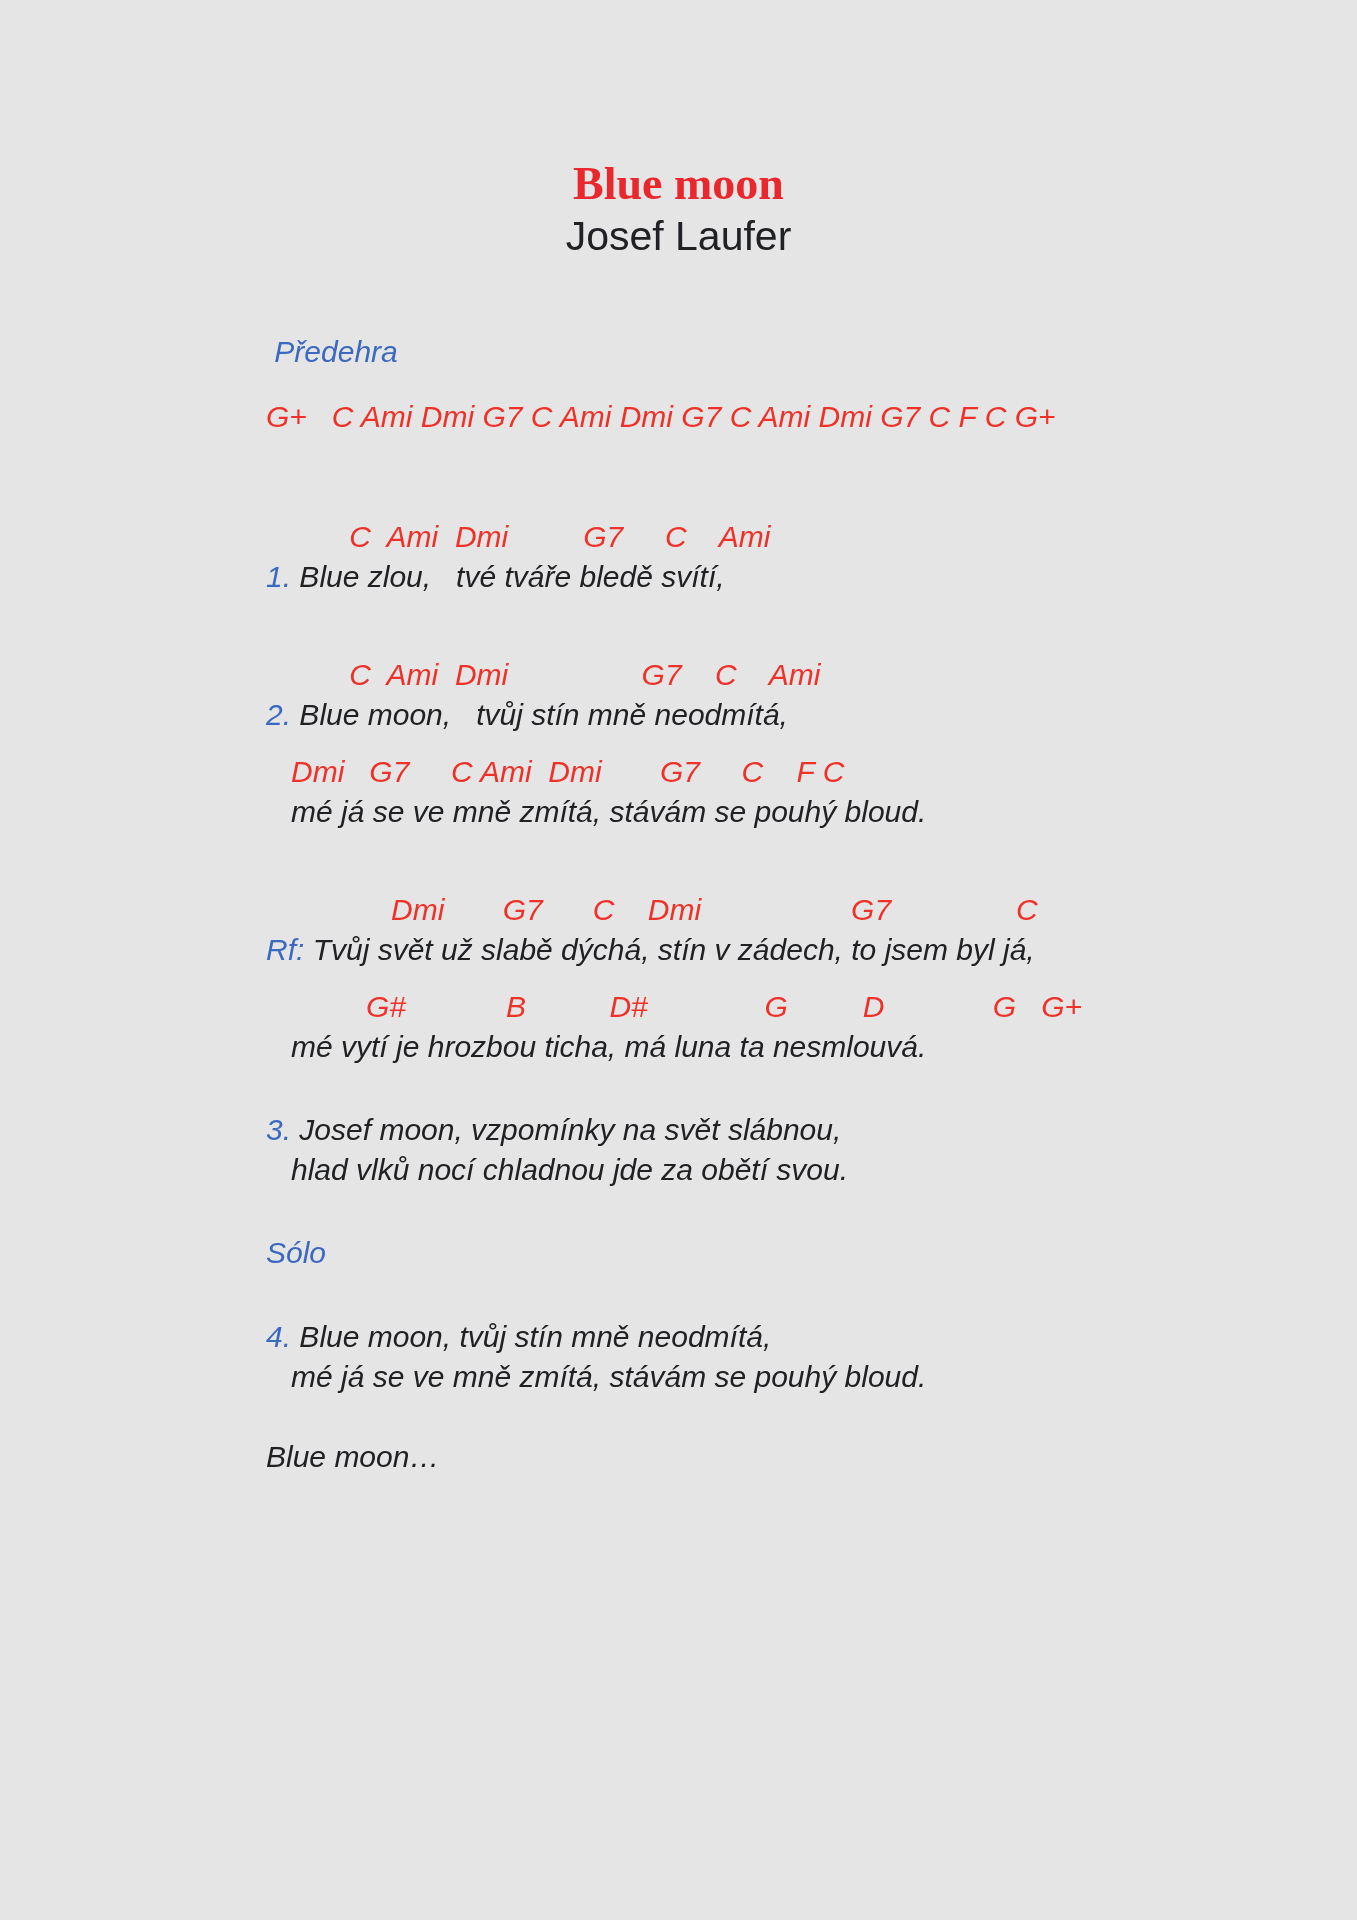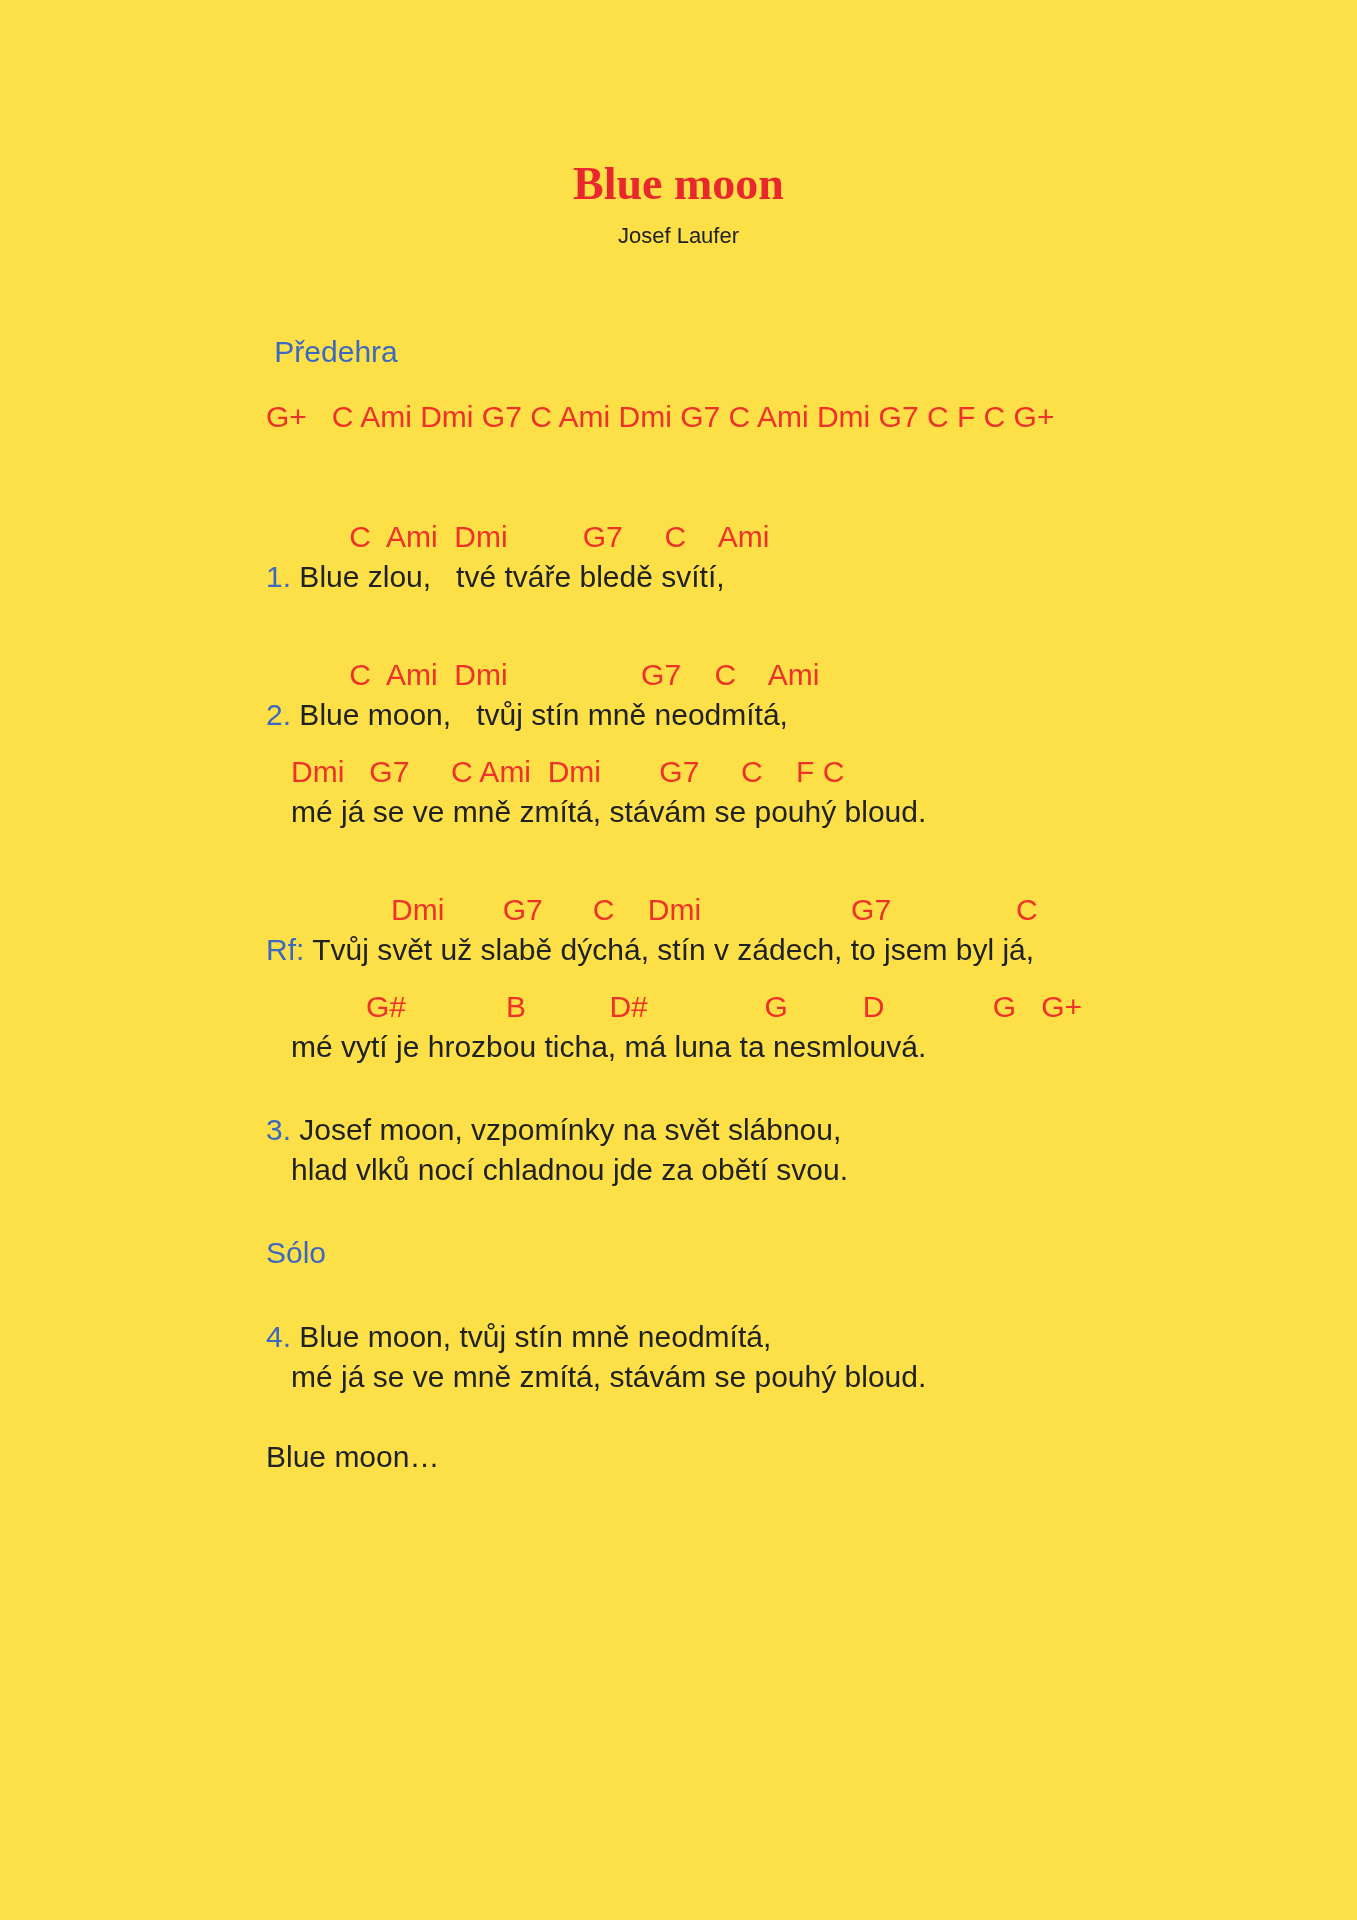--- a/index.html
+++ b/index.html
@@ -7,43 +7,44 @@
     --title-red: #e8282d;
     --label-blue: #3c69c0;
     --text-black: #202124;
   }
   * { box-sizing: border-box; }
   html, body { margin: 0; padding: 0; background: #ffffff; }
   .sheet {
     position: relative;
     width: 1357px;
     height: 1920px;
-    background: #fde047;
+    background: #e5e5e5;
     overflow: hidden;
     font-family: "Liberation Sans", sans-serif;
     color: var(--text-black);
   }
   .header { text-align: center; padding-top: 156px; }
   .title {
     font-family: "Liberation Serif", serif;
     font-weight: 700;
     font-size: 46px;
     line-height: 56px;
     color: var(--title-red);
   }
   .subtitle {
-    font-size: 22px;
+    font-size: 41px;
     line-height: 48px;
     color: var(--text-black);
   }
   .song {
     margin-top: 72px;
     padding-left: 266px;
     font-size: 30px;
     line-height: 40px;
+    font-style: italic;
   }
   .line { white-space: pre; }
   .chord-line { color: var(--chord-red); }
   .label-line { color: var(--label-blue); }
   .lyric-line { color: var(--text-black); }
   .lyric-prefix { color: var(--label-blue); }
   .lyric-text { color: var(--text-black); }
   .pair + .pair { margin-top: 17px; }
   .b-intro .chord-line { margin-top: 25px; }
   

